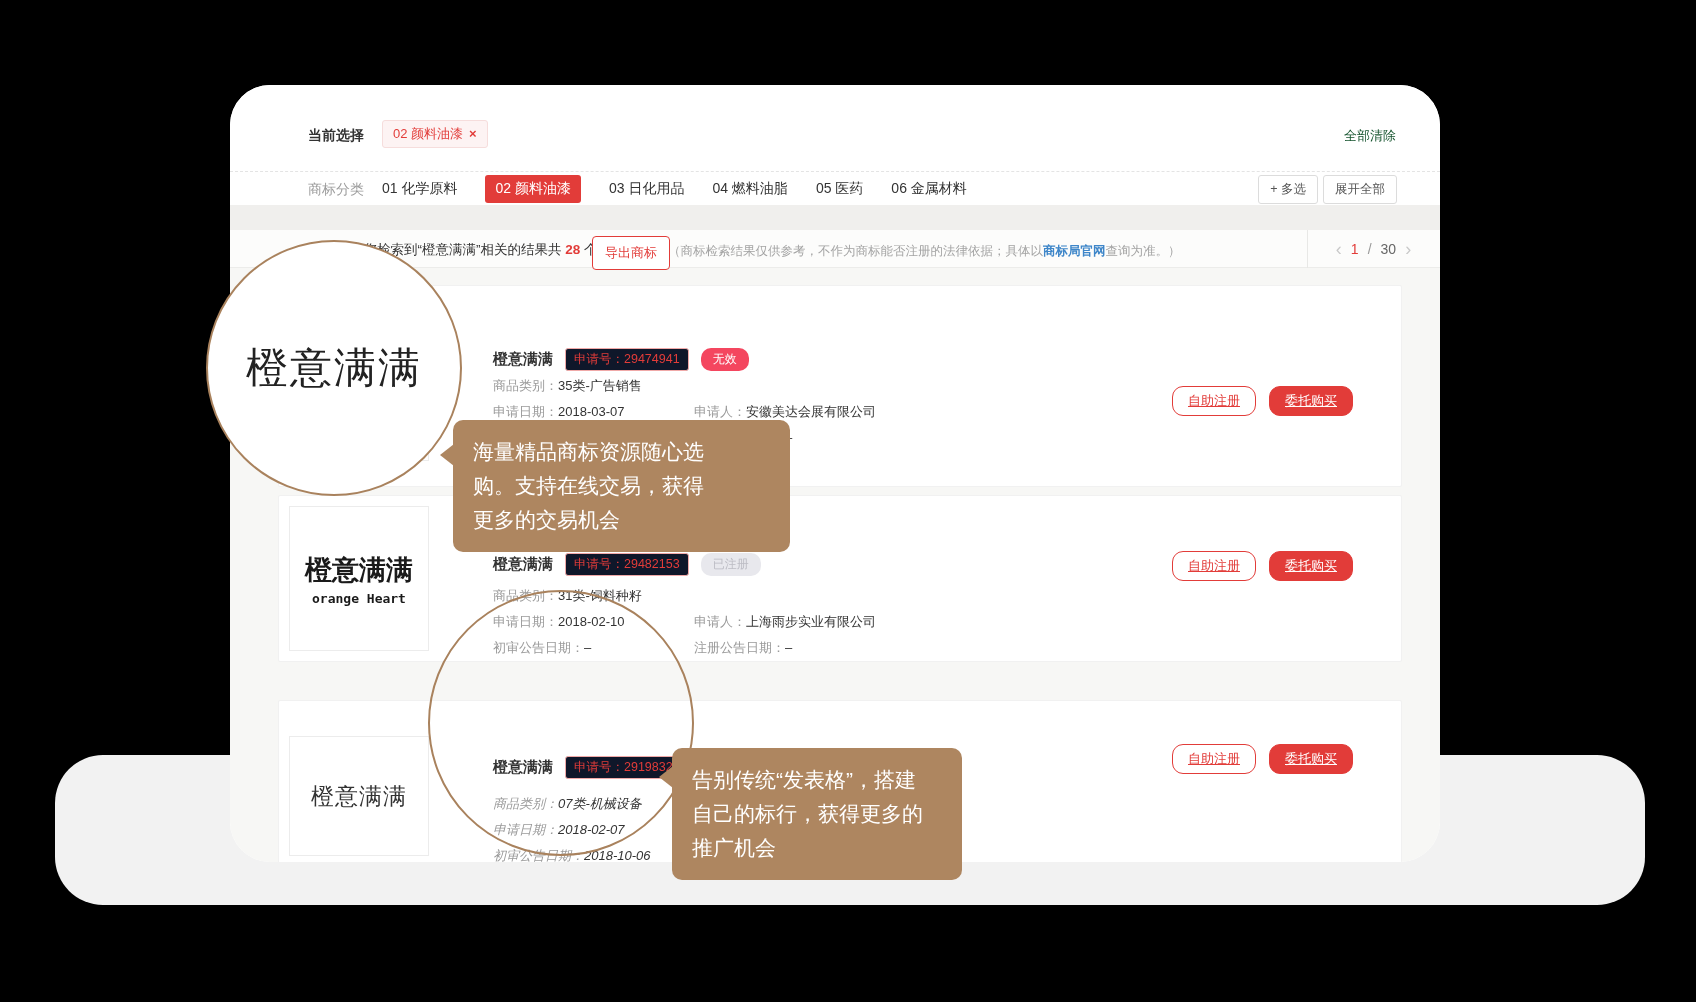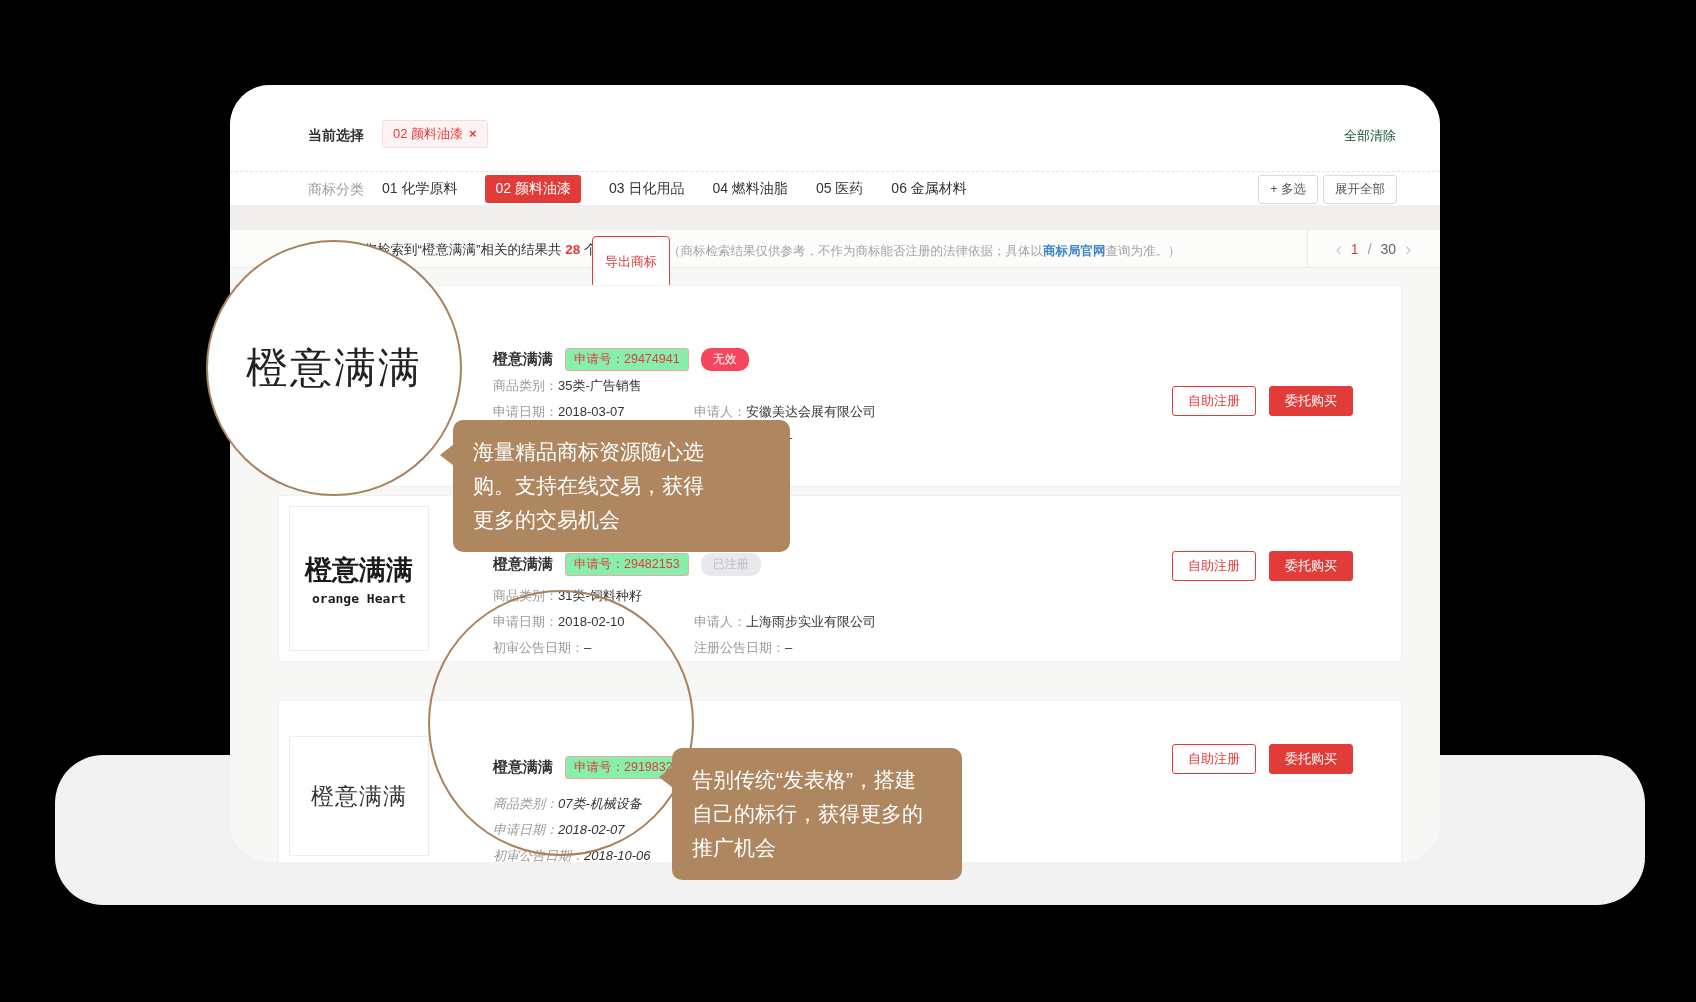--- a/index.html
+++ b/index.html
@@ -28,21 +28,21 @@
   .cat-btn.multi{right:122px;}
   .cat-btn.expand{right:43px;}
   
   .gap-strip{position:absolute;left:0;top:120px;width:100%;height:25px;background:#f0efed;}
   .results{position:absolute;left:0;top:145px;width:100%;height:632px;background:#f7f7f5;}
   .res-header{position:absolute;left:0;top:0;width:100%;height:38px;background:#fcfcfb;
               border-bottom:1px solid #ececea;box-sizing:border-box;}
   .res-summary{position:absolute;left:120px;top:11px;font-size:13.5px;color:#333;white-space:nowrap;}
   .res-summary .cnt{color:#e23c39;font-weight:700;}
   .export-btn{position:absolute;left:362px;top:6px;border:1px solid #e23c39;border-radius:4px;
-              color:#e23c39;background:#fff;font-size:13px;padding:16px 12px;white-space:nowrap;cursor:pointer;}
+              color:#e23c39;background:#fff;font-size:13px;padding:7px 12px;white-space:nowrap;cursor:pointer;}
   .disclaimer{position:absolute;left:438px;top:13px;font-size:12.5px;color:#a3a3a3;white-space:nowrap;}
   .disclaimer .lnk{color:#3e86c9;font-weight:700;cursor:pointer;}
   .pag-divider{position:absolute;left:1077px;top:0;height:38px;border-left:1px solid #e8e8e6;}
   .pagination{position:absolute;left:1077px;top:0;width:133px;height:38px;display:flex;
               align-items:center;justify-content:center;gap:9px;font-size:14px;}
   .pag-arrow{color:#c9c9c9;font-size:18px;line-height:1;cursor:pointer;}
   .pag-cur{color:#e23c39;}
   .pag-sep{color:#999;}
   .pag-total{color:#666;}
   
@@ -55,34 +55,34 @@
          align-items:center;justify-content:center;box-sizing:border-box;}
   .row1 .thumb{left:10px;top:15px;width:140px;height:160px;}
   .row2 .thumb{left:10px;top:10px;width:140px;height:145px;}
   .row3 .thumb{left:10px;top:35px;width:140px;height:120px;}
   .thumb-plain{font-size:23px;color:#333;font-weight:500;letter-spacing:1px;white-space:nowrap;}
   .thumb-serif{font-family:"DejaVu Serif",serif;font-weight:700;font-size:27px;color:#1a1a1a;white-space:nowrap;}
   .thumb-sub{font-family:"DejaVu Sans Mono",monospace;font-weight:700;font-size:13px;color:#1a1a1a;margin-top:3px;white-space:nowrap;}
   .title-line{position:absolute;left:214px;display:flex;align-items:center;gap:12px;white-space:nowrap;}
   .row1 .title-line{top:62px;} .row2 .title-line{top:57px;} .row3 .title-line{top:55px;}
   .mark-name{font-size:15px;font-weight:700;color:#333;}
-  .appno-tag{border:1px solid #f0a9a8;border-radius:3px;background:#86efac;color:#e23c39;
+  .appno-tag{border:1px solid #f0a9a8;border-radius:3px;background:#0f172a;color:#e23c39;
              font-size:12.5px;padding:2px 8px;}
   .badge{font-size:12px;border-radius:10px;padding:3px 12px;}
   .badge.invalid{background:#f4465f;color:#fff;}
   .badge.registered{background:#e8e8ed;color:#bcbcc4;}
   .lines{position:absolute;left:214px;width:760px;}
   .row1 .lines{top:91px;} .row2 .lines{top:91px;} .row3 .lines{top:94px;font-style:italic;}
   .dline{position:relative;height:26px;font-size:13px;white-space:nowrap;}
   .dl-label{color:#9a9a9a;}
   .dl-value{color:#333;}
   .col2{position:absolute;left:201px;top:0;white-space:nowrap;}
   .row-actions{position:absolute;right:48px;display:flex;gap:13px;}
   .row1 .row-actions{top:100px;} .row2 .row-actions{top:55px;} .row3 .row-actions{top:43px;}
-  .btn{font-size:13px;border-radius:3px;padding:5px 15px;white-space:nowrap;cursor:pointer;}
+  .btn{font-size:13px;border-radius:11px;padding:5px 15px;white-space:nowrap;cursor:pointer;text-decoration:underline;}
   .btn.outline{border:1px solid #e23c39;color:#e23c39;background:#fff;}
   .btn.solid{background:#e23c39;color:#fff;border:1px solid #e23c39;}
   
   .circle1{position:absolute;left:206px;top:240px;width:252px;height:252px;border-radius:50%;
            background:#fff;border:2px solid #a9825d;z-index:20;display:flex;
            align-items:center;justify-content:center;}
   .circle1 .big-text{font-size:42px;font-weight:500;color:#222;letter-spacing:2px;white-space:nowrap;}
   .circle2{position:absolute;left:428px;top:590px;width:262px;height:262px;border-radius:50%;
            border:2px solid #a9825d;background:transparent;z-index:20;}
   

